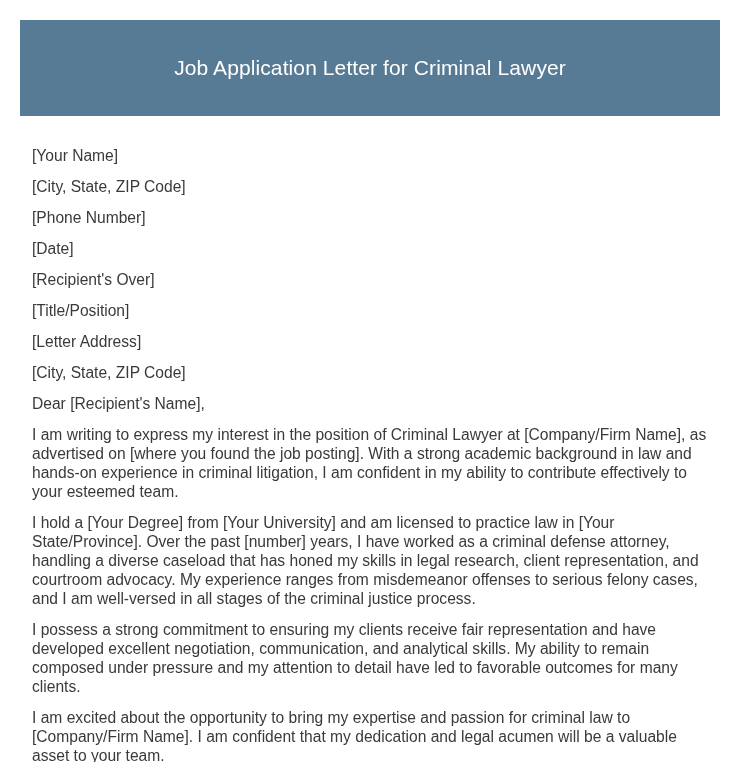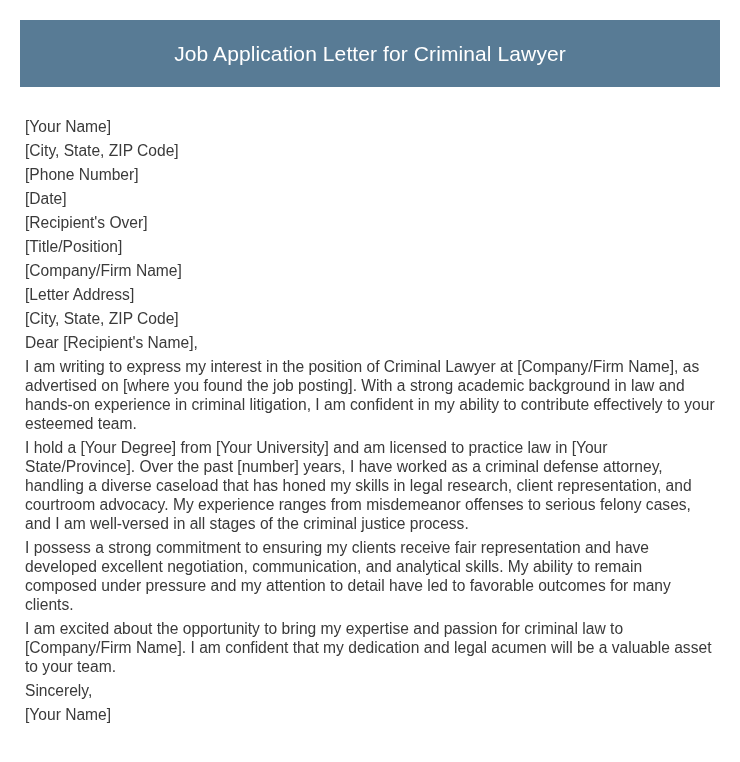--- a/index.html
+++ b/index.html
@@ -11,42 +11,42 @@
       width: 740px;
       height: 762px;
       overflow: hidden;
       font-family: "Liberation Sans", "DejaVu Sans", sans-serif;
     }
     .page {
       position: relative;
       padding: 20px 20px 0 20px;
     }
     .header {
-      height: 67px;
+      height: 96px;
       background: #587b95;
       display: flex;
       align-items: center;
       justify-content: center;
     }
     .header h1 {
       margin: 0;
       color: #ffffff;
       font-weight: normal;
       font-size: 21px;
       letter-spacing: 0.1px;
     }
     .letter {
       margin-top: 30px;
       color: #3a3a3a;
       font-size: 15.6px;
       line-height: 19px;
     }
     .letter .line,
     .letter .para {
-      margin: 5px;
+      margin: 12px;
       padding: 0;
     }
   </style>
 </head>
 <body>
 
 <div class="page">
   <div class="header">
     <h1>Job Application Letter for Criminal Lawyer</h1>
   </div>
@@ -54,21 +54,20 @@
   <div class="letter">
     <div>
       <p class="line">[Your Name]</p>
       <p class="line">[City, State, ZIP Code]</p>
       <p class="line">[Phone Number]</p>
     </div>
     <p class="line">[Date]</p>
     <div>
       <p class="line">[Recipient's Over]</p>
       <p class="line">[Title/Position]</p>
-      <p class="line">[Company/Firm Name]</p>
       <p class="line">[Letter Address]</p>
       <p class="line">[City, State, ZIP Code]</p>
     </div>
     <p class="line">Dear [Recipient's Name],</p>
     <p class="para">I am writing to express my interest in the position of Criminal Lawyer at [Company/Firm Name], as advertised on [where you found the job posting]. With a strong academic background in law and hands-on experience in criminal litigation, I am confident in my ability to contribute effectively to your esteemed team.</p>
     <p class="para">I hold a [Your Degree] from [Your University] and am licensed to practice law in [Your State/Province]. Over the past [number] years, I have worked as a criminal defense attorney, handling a diverse caseload that has honed my skills in legal research, client representation, and courtroom advocacy. My experience ranges from misdemeanor offenses to serious felony cases, and I am well-versed in all stages of the criminal justice process.</p>
     <p class="para">I possess a strong commitment to ensuring my clients receive fair representation and have developed excellent negotiation, communication, and analytical skills. My ability to remain composed under pressure and my attention to detail have led to favorable outcomes for many clients.</p>
     <p class="para">I am excited about the opportunity to bring my expertise and passion for criminal law to [Company/Firm Name]. I am confident that my dedication and legal acumen will be a valuable asset to your team.</p>
     <p class="line">Sincerely,</p>
     <p class="line">[Your Name]</p>

